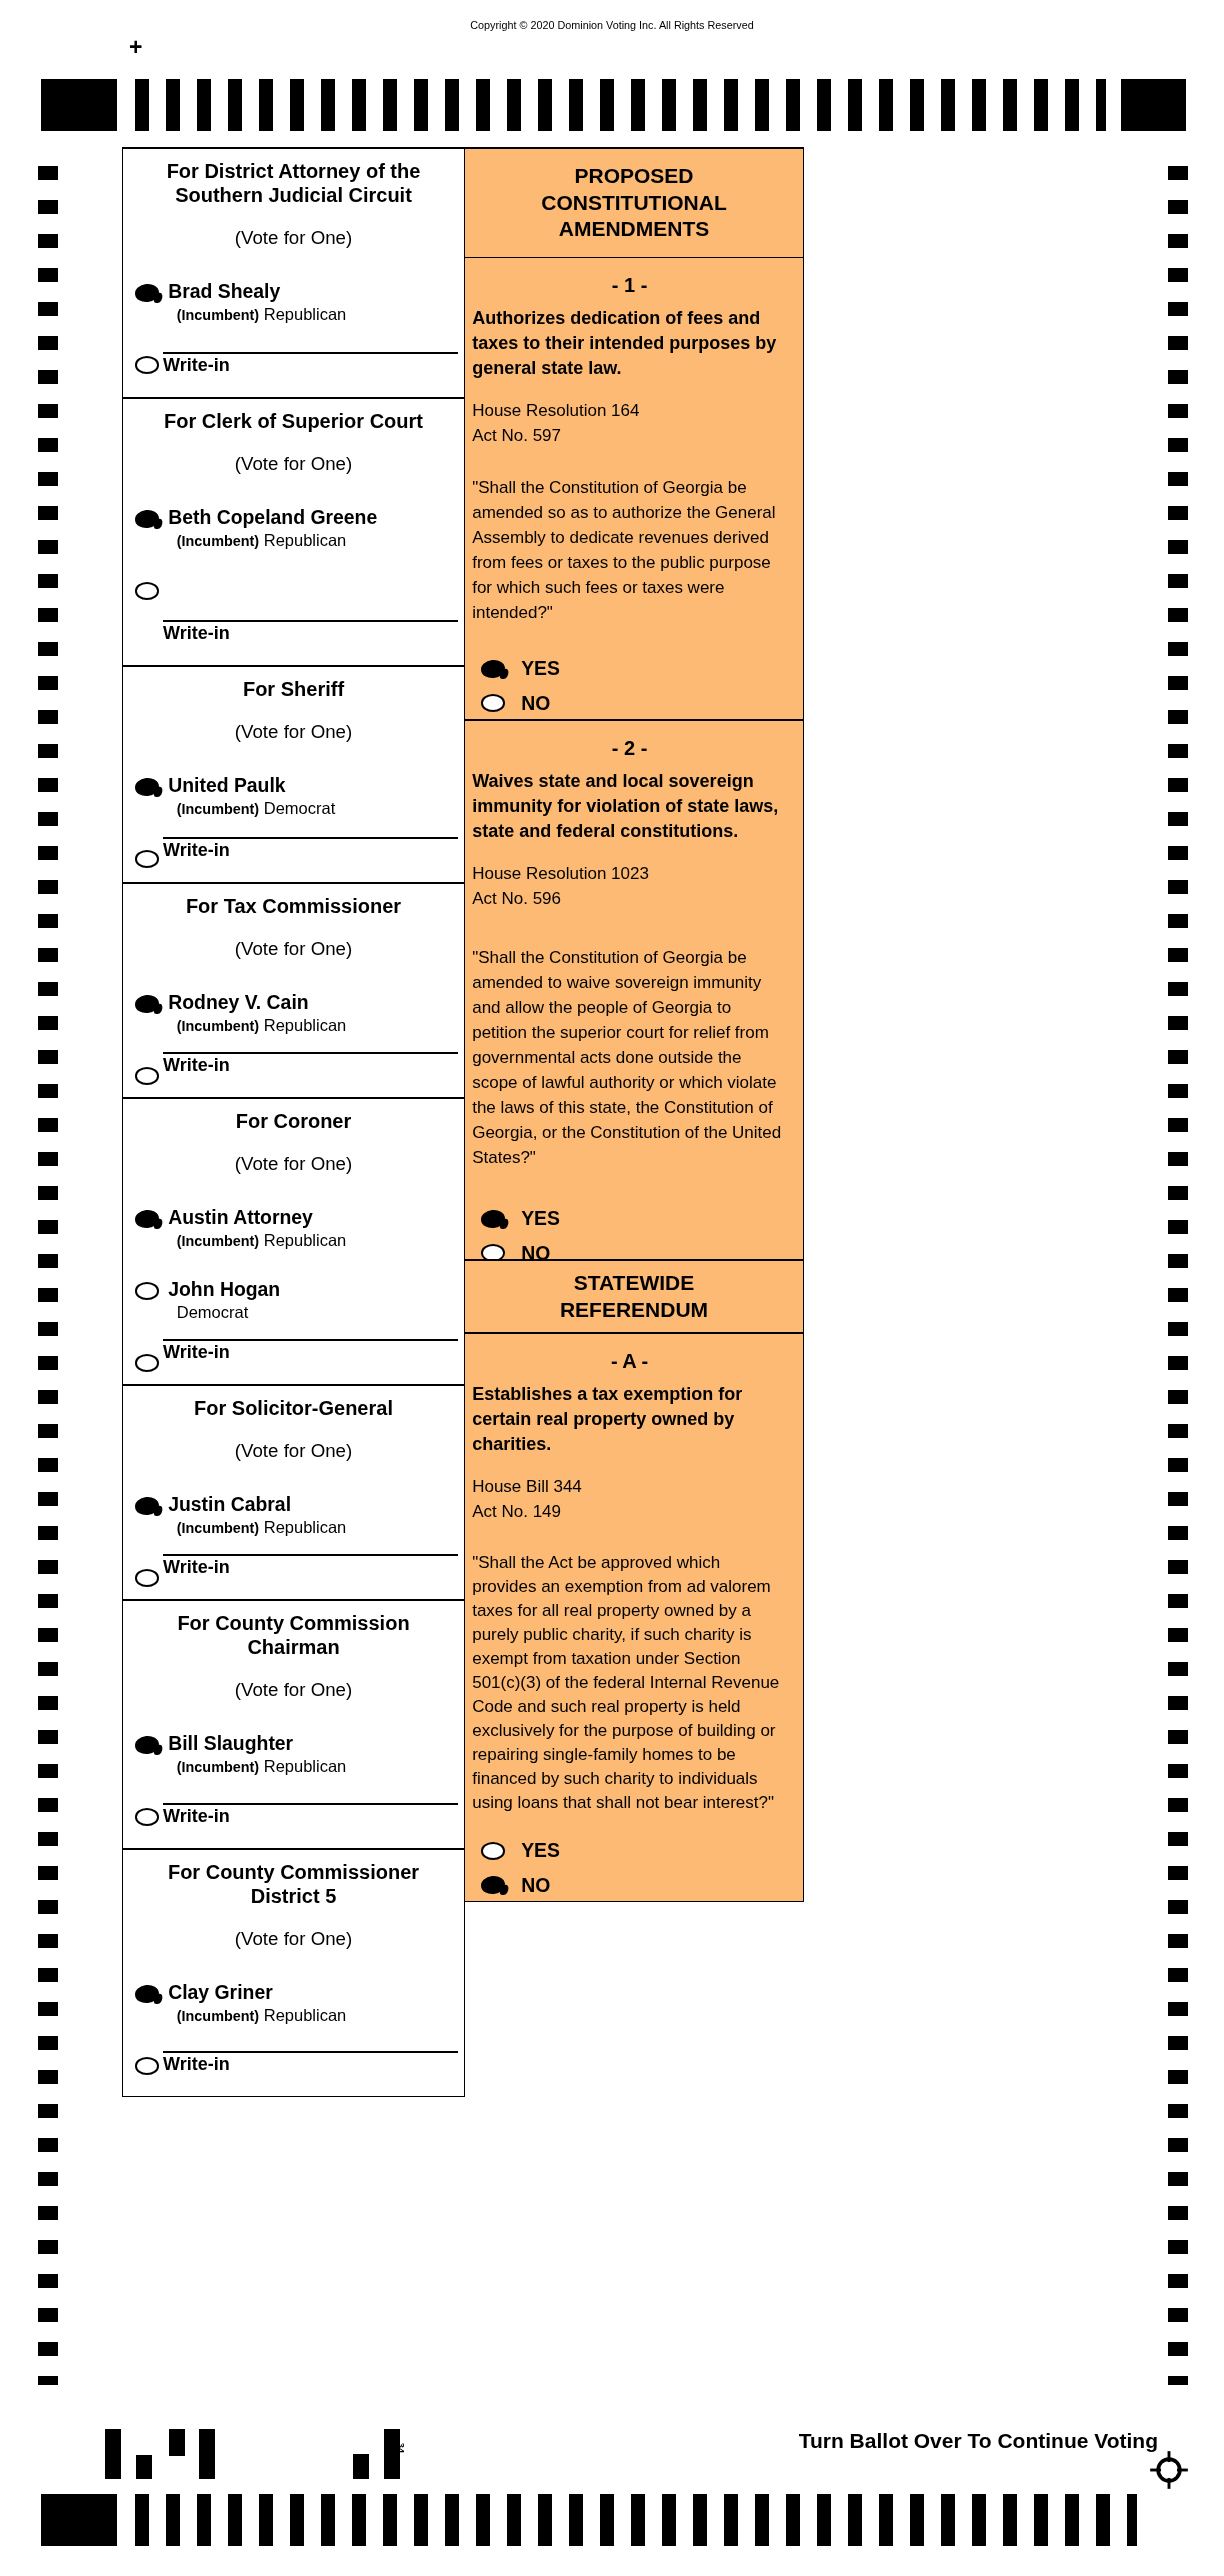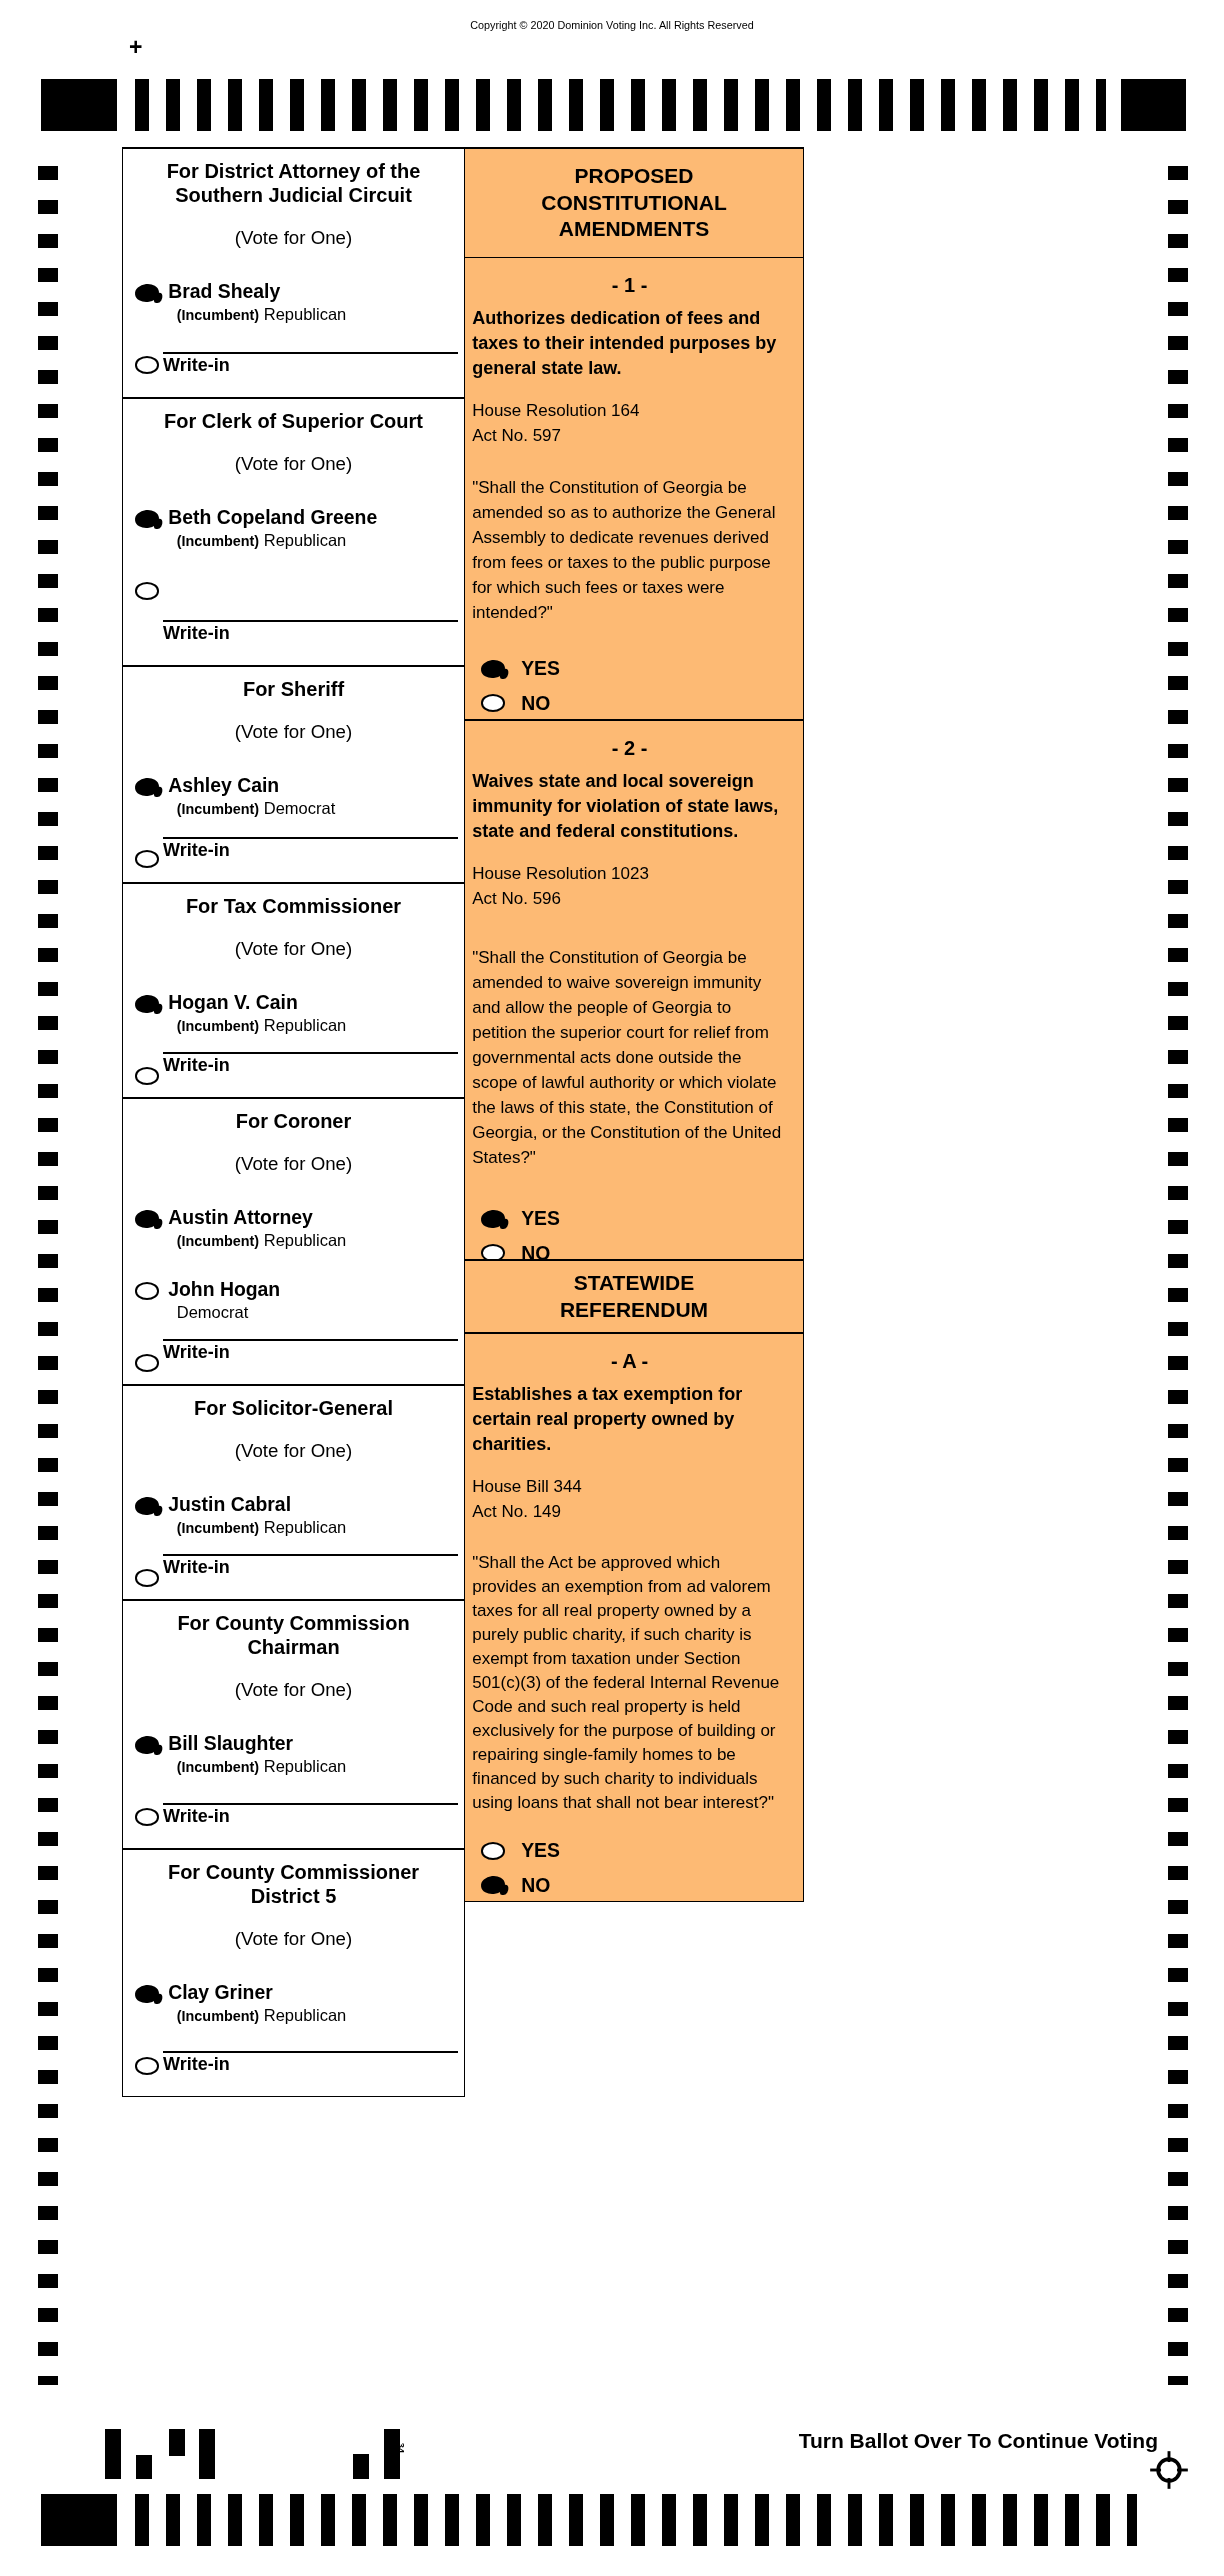--- a/index.html
+++ b/index.html
@@ -136,42 +136,42 @@
     </div>
   </section>
 
   <section class="contest" style="height:217px;">
     <div class="contest-title">For Sheriff</div>
     <div class="vote-for">(Vote for One)</div>
     <div class="cands">
       <div class="cand">
         <div class="oval filled"></div>
         <div class="cand-text">
-          <div class="cand-name">Ashley Cain</div>
+          <div class="cand-name">United Paulk</div>
           <div class="cand-sub"><span class="inc">(Incumbent)</span> <span>Democrat</span></div>
         </div>
       </div>
       <div class="lone-oval">
         <div class="oval"></div>
       </div>
     </div>
     <div class="write-in">
       <div class="write-in-line"></div>
       <div class="write-in-label">Write-in</div>
     </div>
   </section>
 
   <section class="contest" style="height:215px;">
     <div class="contest-title">For Tax Commissioner</div>
     <div class="vote-for">(Vote for One)</div>
     <div class="cands">
       <div class="cand">
         <div class="oval filled"></div>
         <div class="cand-text">
-          <div class="cand-name">Hogan V. Cain</div>
+          <div class="cand-name">Rodney V. Cain</div>
           <div class="cand-sub"><span class="inc">(Incumbent)</span> <span>Republican</span></div>
         </div>
       </div>
       <div class="lone-oval">
         <div class="oval"></div>
       </div>
     </div>
     <div class="write-in">
       <div class="write-in-line"></div>
       <div class="write-in-label">Write-in</div>

